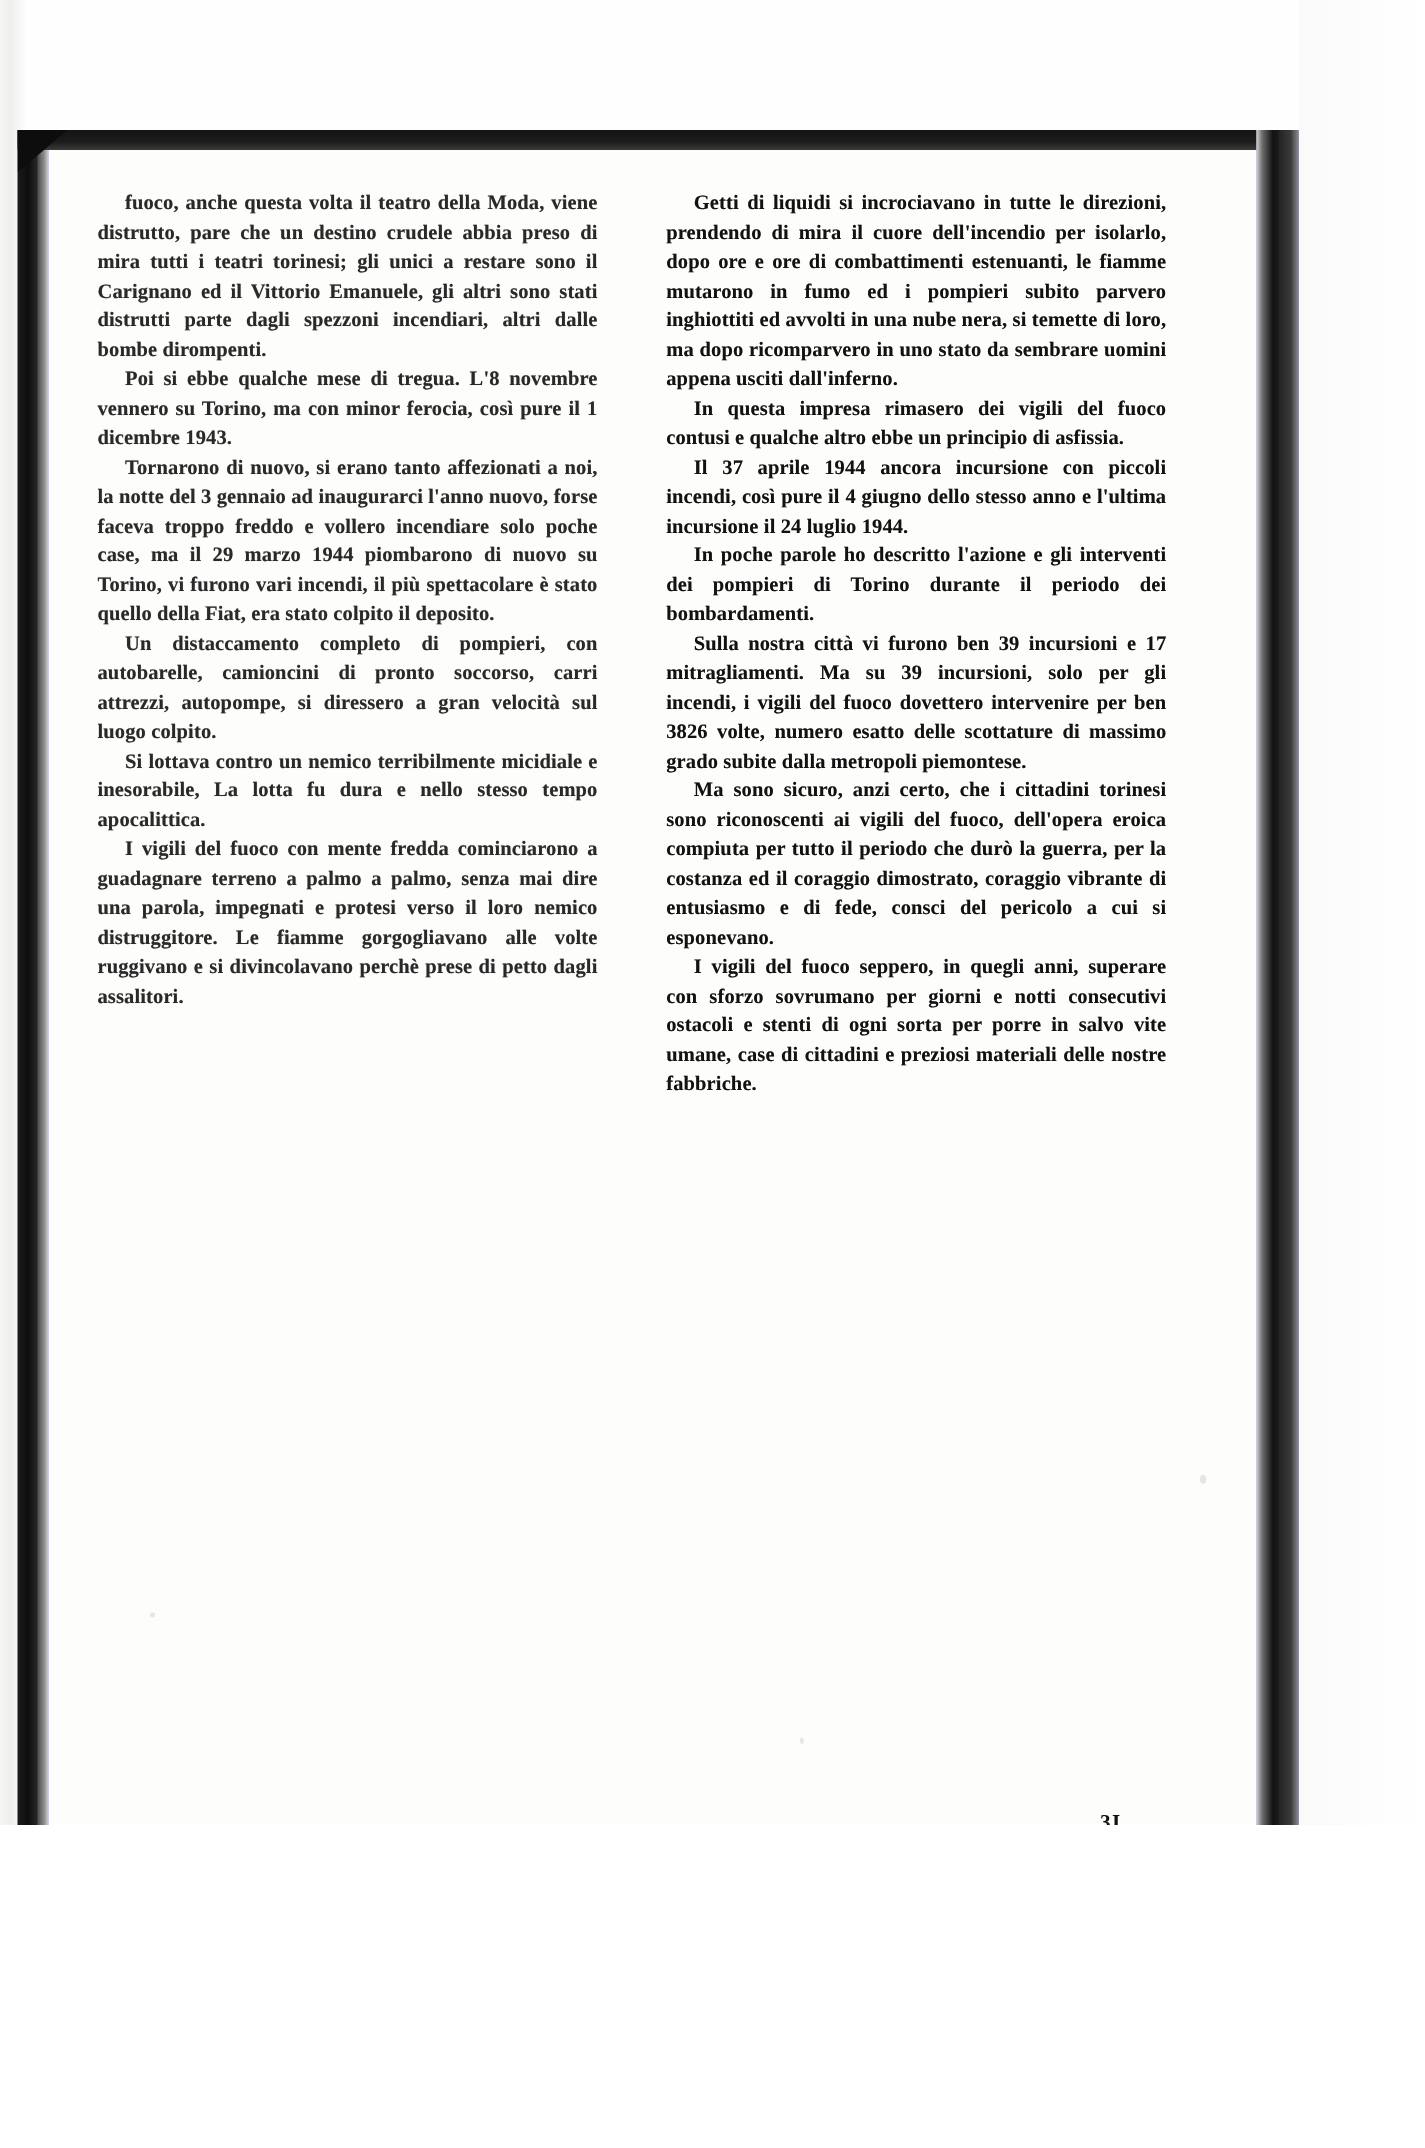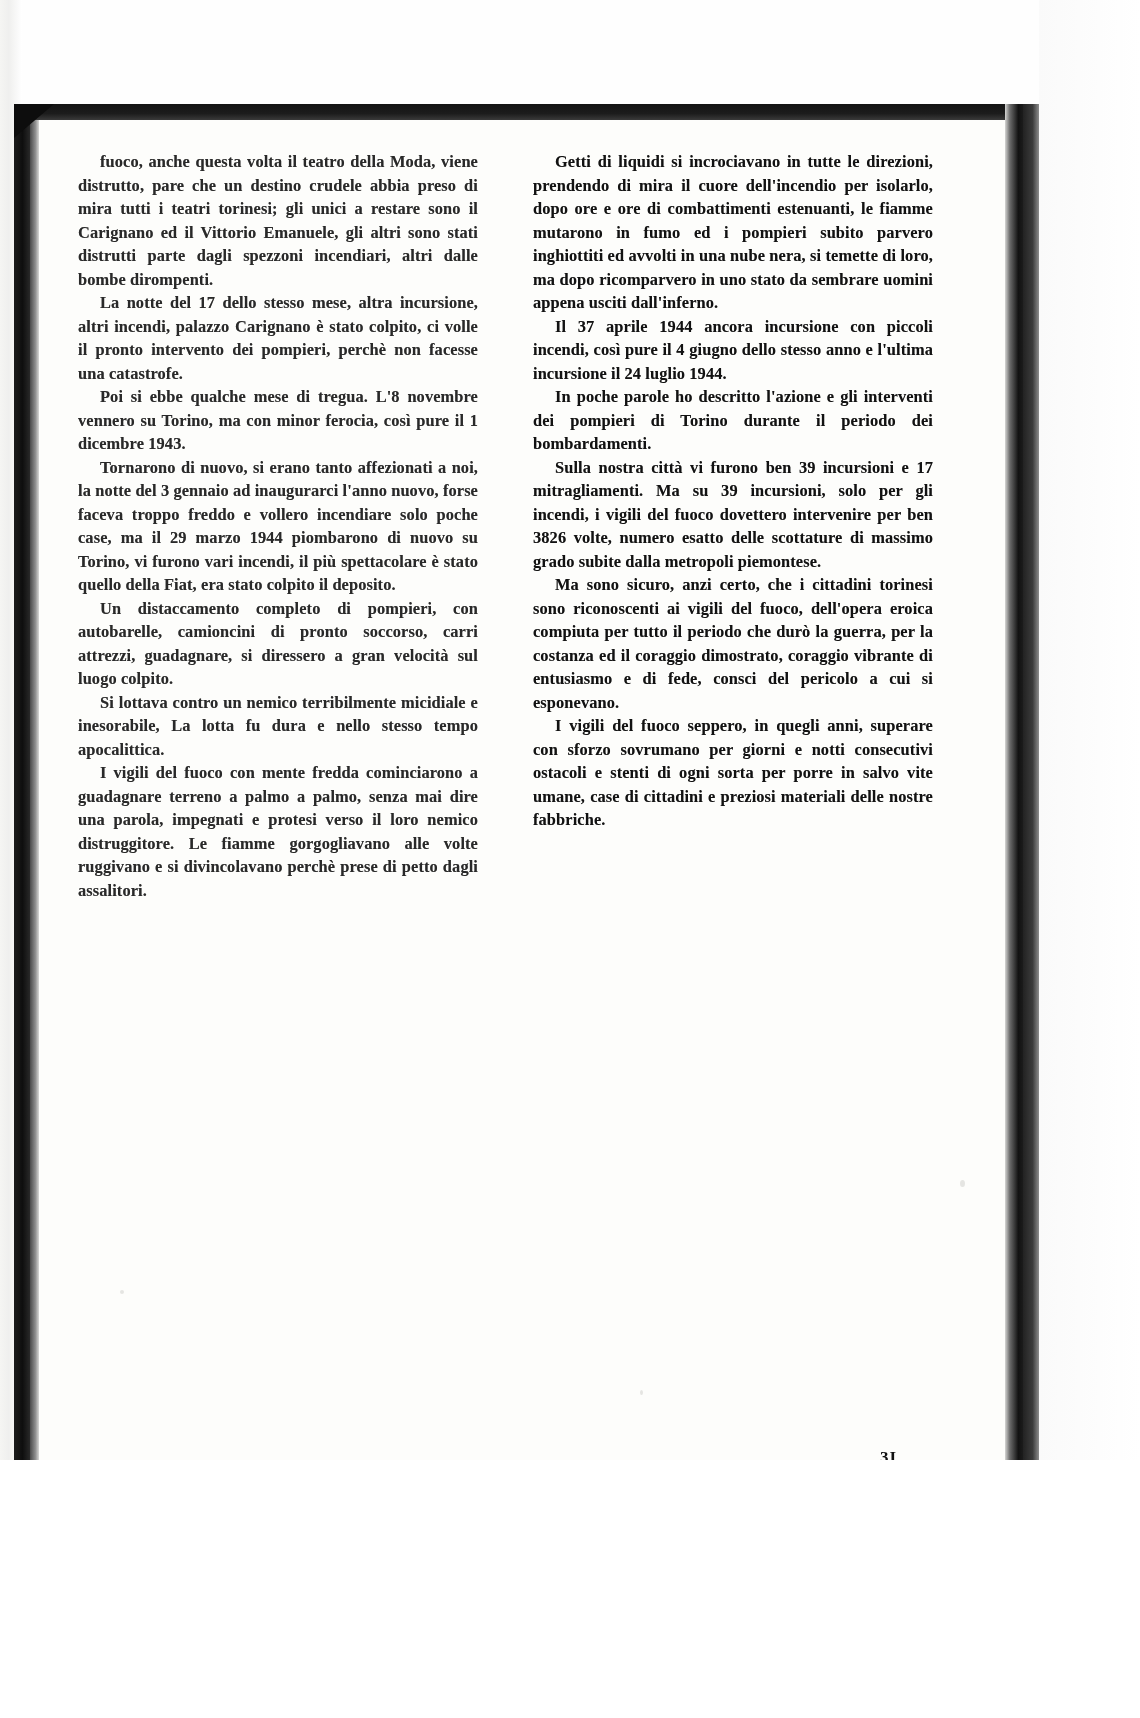--- a/index.html
+++ b/index.html
@@ -168,30 +168,30 @@
   <div class="scan-bar-right"></div>
   <div class="scan-bar-right2"></div>
   <div class="scan-bar-bottom"></div>
 
   <div class="paper"></div>
 
   <div class="columns">
 
     <div class="col col-left">
       <p>fuoco, anche questa volta il teatro della Moda, viene distrutto, pare che un destino crudele abbia preso di mira tutti i teatri torinesi; gli unici a restare sono il Carignano ed il Vittorio Emanuele, gli altri sono stati distrutti parte dagli spezzoni incendiari, altri dalle bombe dirompenti.</p>
-      <p>La notte del 17 dello stesso mese, altra incursione, altri incendi, palazzo Carignano è stato colpito, ci volle il pronto intervento dei pompieri, perchè non facesse una catastrofe.</p>
       <p>Poi si ebbe qualche mese di tregua. L'8 novembre vennero su Torino, ma con minor ferocia, così pure il 1 dicembre 1943.</p>
       <p>Tornarono di nuovo, si erano tanto affezionati a noi, la notte del 3 gennaio ad inaugurarci l'anno nuovo, forse faceva troppo freddo e vollero incendiare solo poche case, ma il 29 marzo 1944 piombarono di nuovo su Torino, vi furono vari incendi, il più spettacolare è stato quello della Fiat, era stato colpito il deposito.</p>
-      <p>Un distaccamento completo di pompieri, con autobarelle, camioncini di pronto soccorso, carri attrezzi, guadagnare, si diressero a gran velocità sul luogo colpito.</p>
+      <p>Un distaccamento completo di pompieri, con autobarelle, camioncini di pronto soccorso, carri attrezzi, autopompe, si diressero a gran velocità sul luogo colpito.</p>
       <p>Si lottava contro un nemico terribilmente micidiale e inesorabile, La lotta fu dura e nello stesso tempo apocalittica.</p>
       <p>I vigili del fuoco con mente fredda cominciarono a guadagnare terreno a palmo a palmo, senza mai dire una parola, impegnati e protesi verso il loro nemico distruggitore. Le fiamme gorgogliavano alle volte ruggivano e si divincolavano perchè prese di petto dagli assalitori.</p>
     </div>
 
     <div class="col col-right">
       <p>Getti di liquidi si incrociavano in tutte le direzioni, prendendo di mira il cuore dell'incendio per isolarlo, dopo ore e ore di combattimenti estenuanti, le fiamme mutarono in fumo ed i pompieri subito parvero inghiottiti ed avvolti in una nube nera, si temette di loro, ma dopo ricomparvero in uno stato da sembrare uomini appena usciti dall'inferno.</p>
+      <p>In questa impresa rimasero dei vigili del fuoco contusi e qualche altro ebbe un principio di asfissia.</p>
       <p>Il 37 aprile 1944 ancora incursione con piccoli incendi, così pure il 4 giugno dello stesso anno e l'ultima incursione il 24 luglio 1944.</p>
       <p>In poche parole ho descritto l'azione e gli interventi dei pompieri di Torino durante il periodo dei bombardamenti.</p>
       <p>Sulla nostra città vi furono ben 39 incursioni e 17 mitragliamenti. Ma su 39 incursioni, solo per gli incendi, i vigili del fuoco dovettero intervenire per ben 3826 volte, numero esatto delle scottature di massimo grado subite dalla metropoli piemontese.</p>
       <p>Ma sono sicuro, anzi certo, che i cittadini torinesi sono riconoscenti ai vigili del fuoco, dell'opera eroica compiuta per tutto il periodo che durò la guerra, per la costanza ed il coraggio dimostrato, coraggio vibrante di entusiasmo e di fede, consci del pericolo a cui si esponevano.</p>
       <p>I vigili del fuoco seppero, in quegli anni, superare con sforzo sovrumano per giorni e notti consecutivi ostacoli e stenti di ogni sorta per porre in salvo vite umane, case di cittadini e preziosi materiali delle nostre fabbriche.</p>
     </div>
 
   </div>
 
   <div class="page-number">3I</div>

